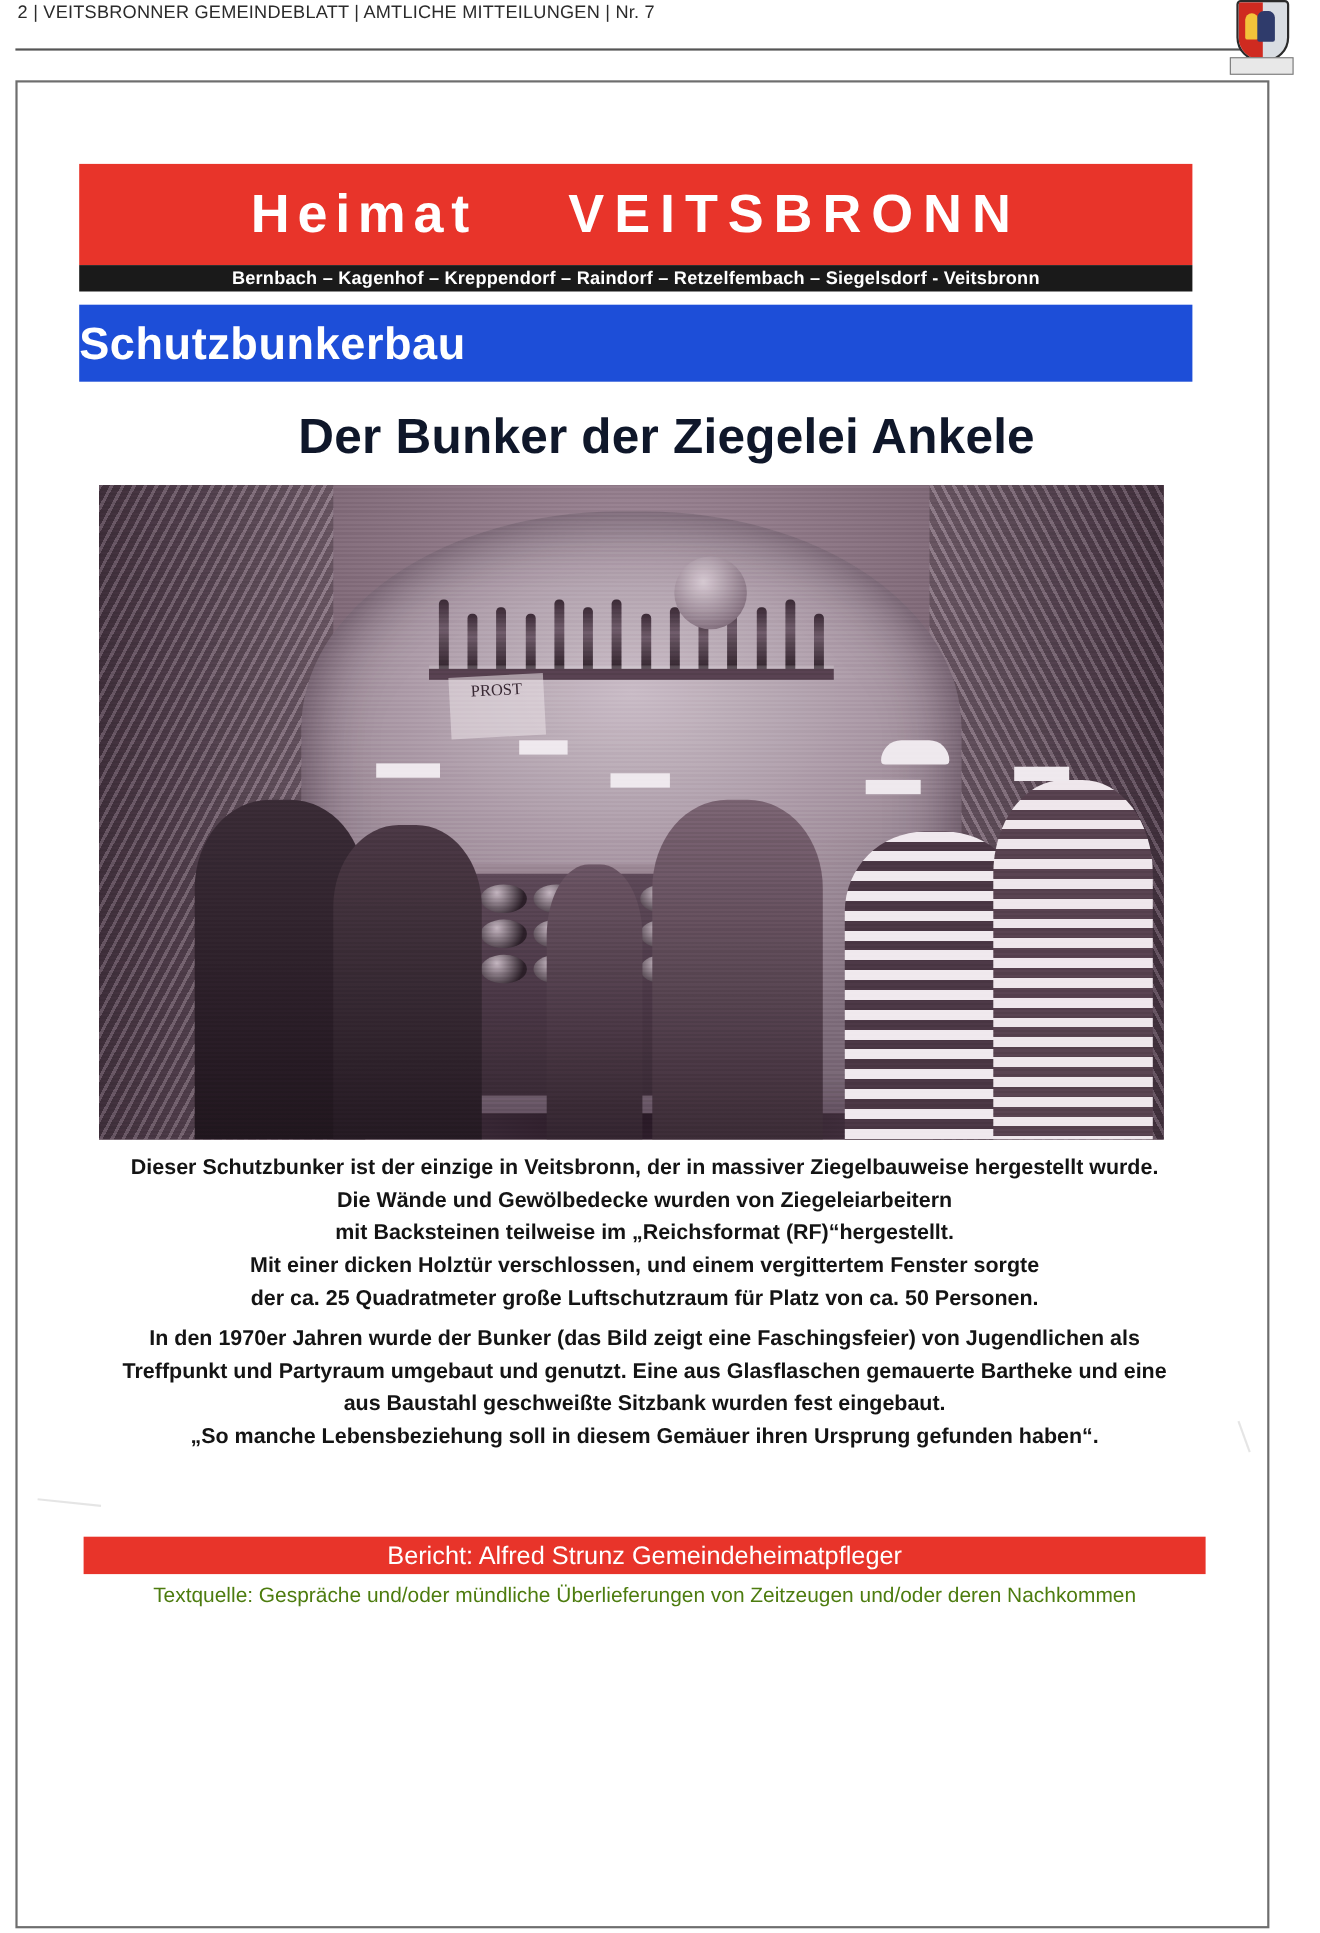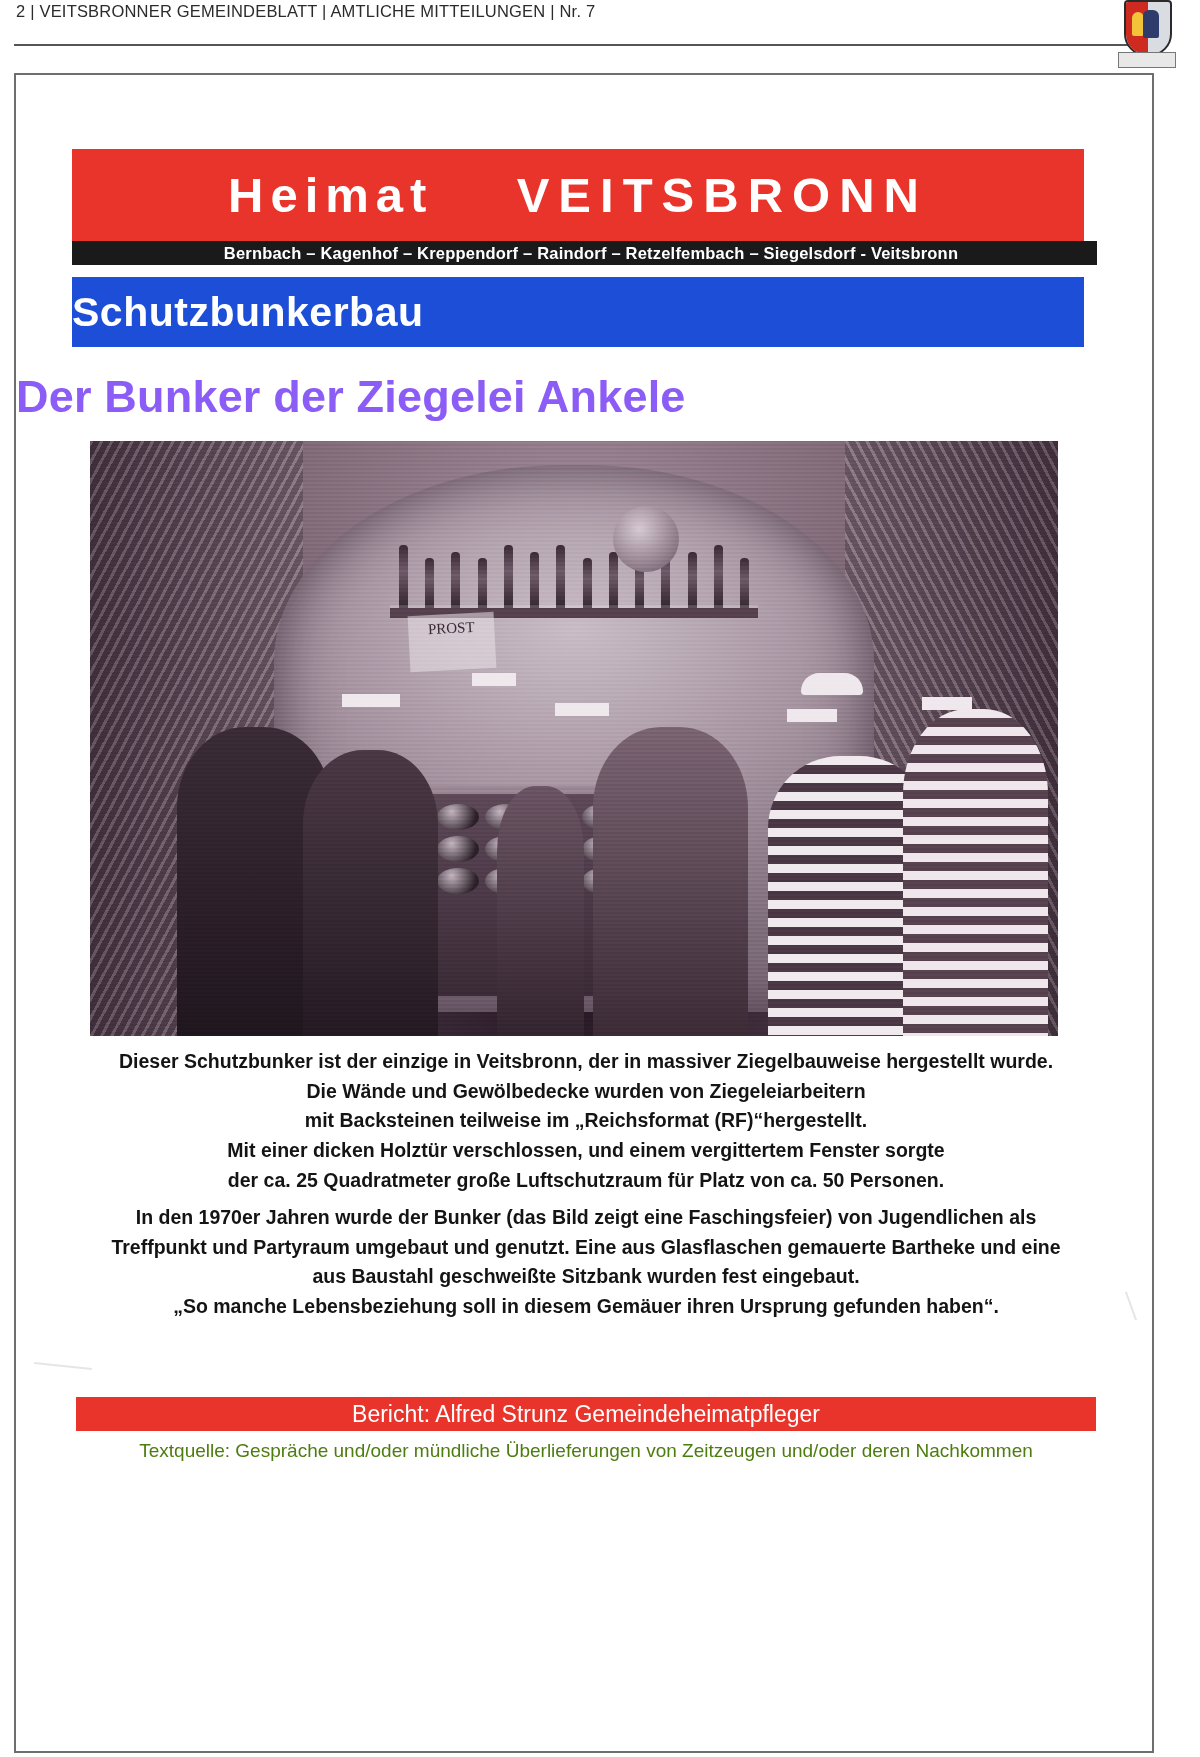--- a/index.html
+++ b/index.html
@@ -143,21 +143,20 @@
   .villages {
     position: absolute;
     left: 56px;
     top: 166px;
     width: 1012px;
     height: 24px;
     background: #1a1a1a;
     display: flex;
     align-items: center;
     justify-content: center;
-    padding-left: 13px;
   }
   .villages span {
     color: #ffffff;
     font-size: 16.5px;
     font-weight: bold;
     letter-spacing: 0.2px;
     white-space: nowrap;
   }
 
   .section-band {
@@ -177,25 +176,26 @@
     font-weight: bold;
     letter-spacing: 0.5px;
   }
 
   
   .article-title {
     position: absolute;
     left: 0;
     top: 296px;
     width: 1140px;
-    text-align: left;
+    text-align: center;
     font-size: 45px;
     font-weight: bold;
-    color: #8b5cf6;
+    color: #0f172a;
     letter-spacing: 0.2px;
+    padding-left: 20px;
   }
 
   
   .photo {
     position: absolute;
     left: 74px;
     top: 366px;
     width: 968px;
     height: 595px;
     overflow: hidden;

